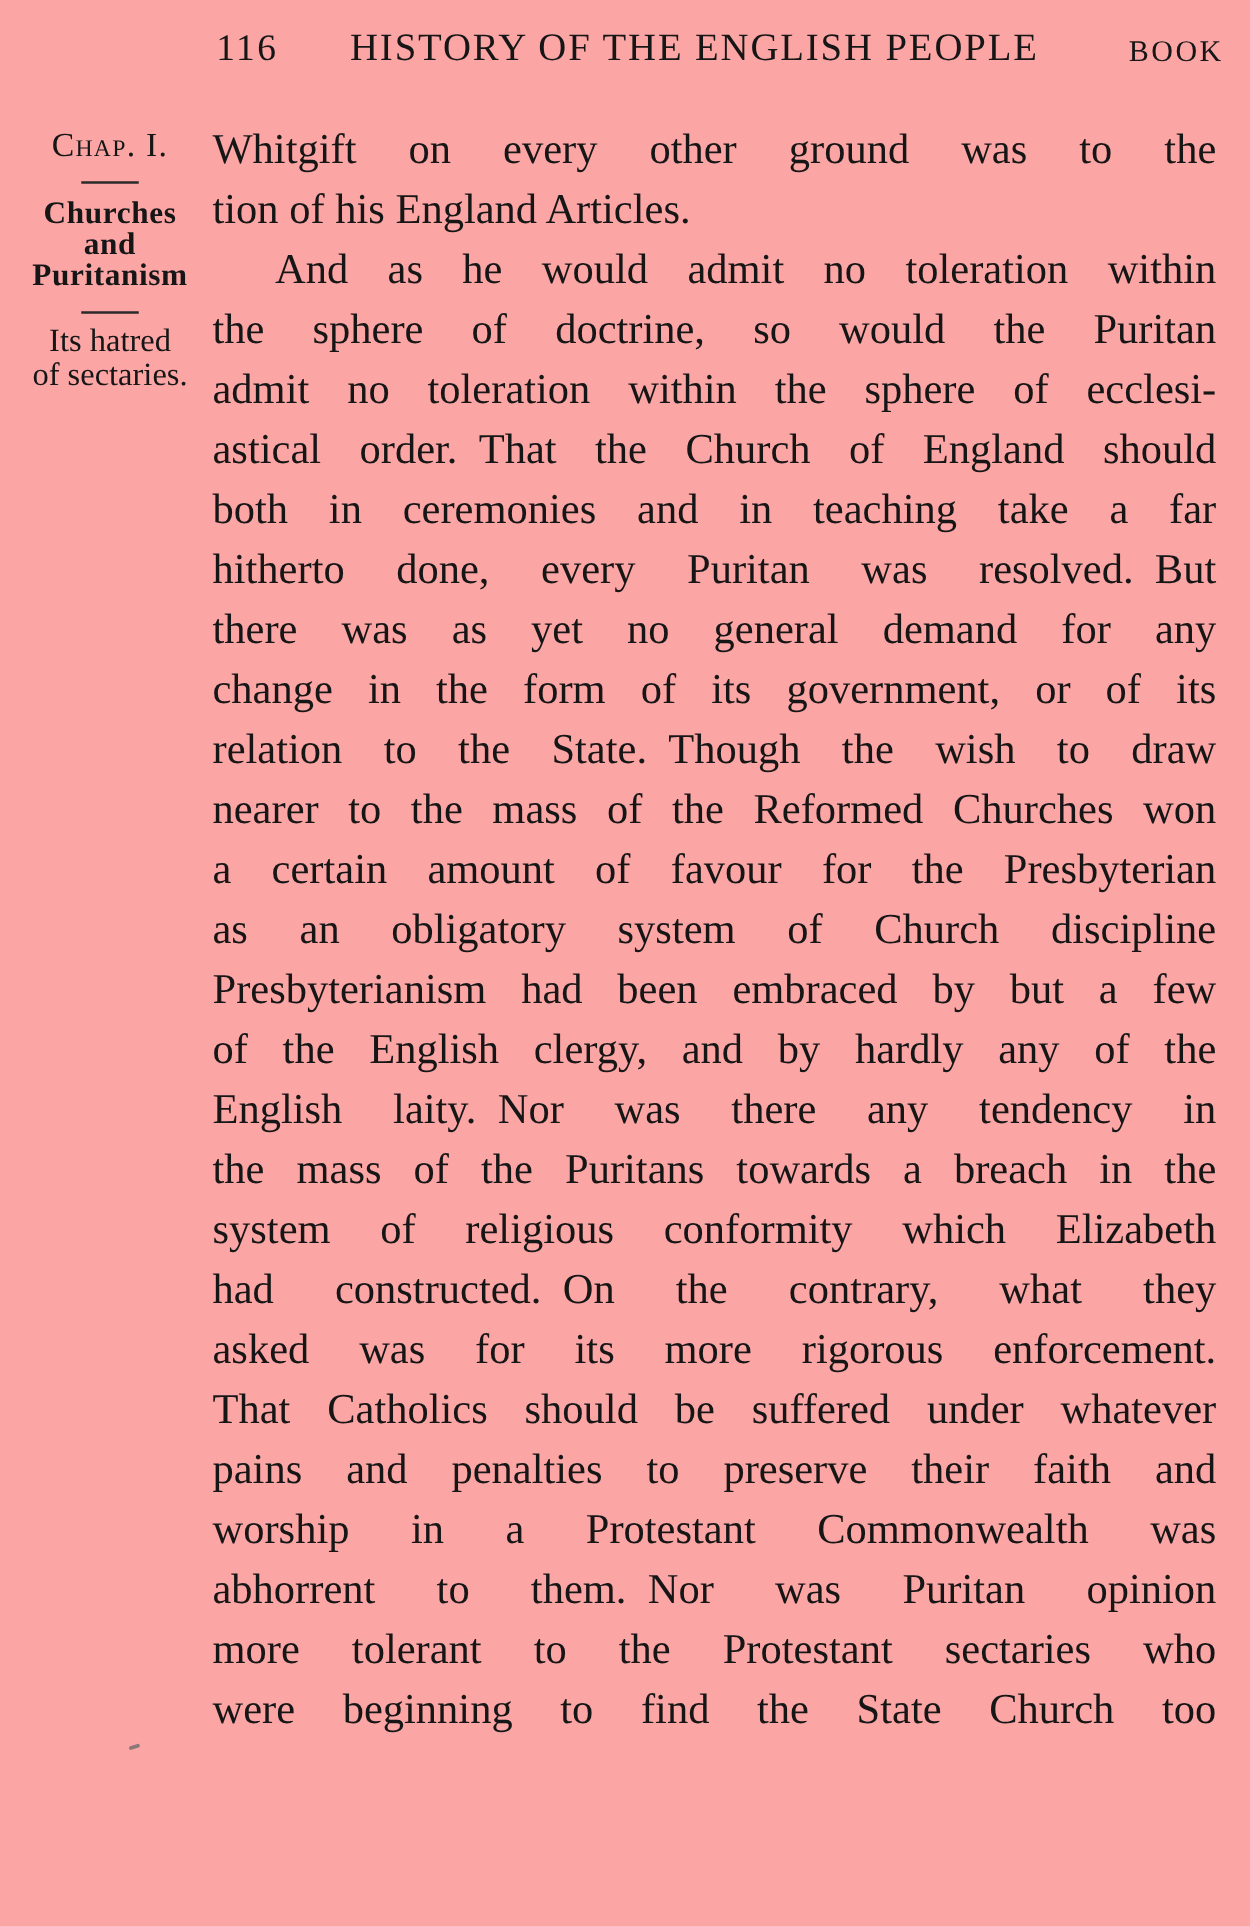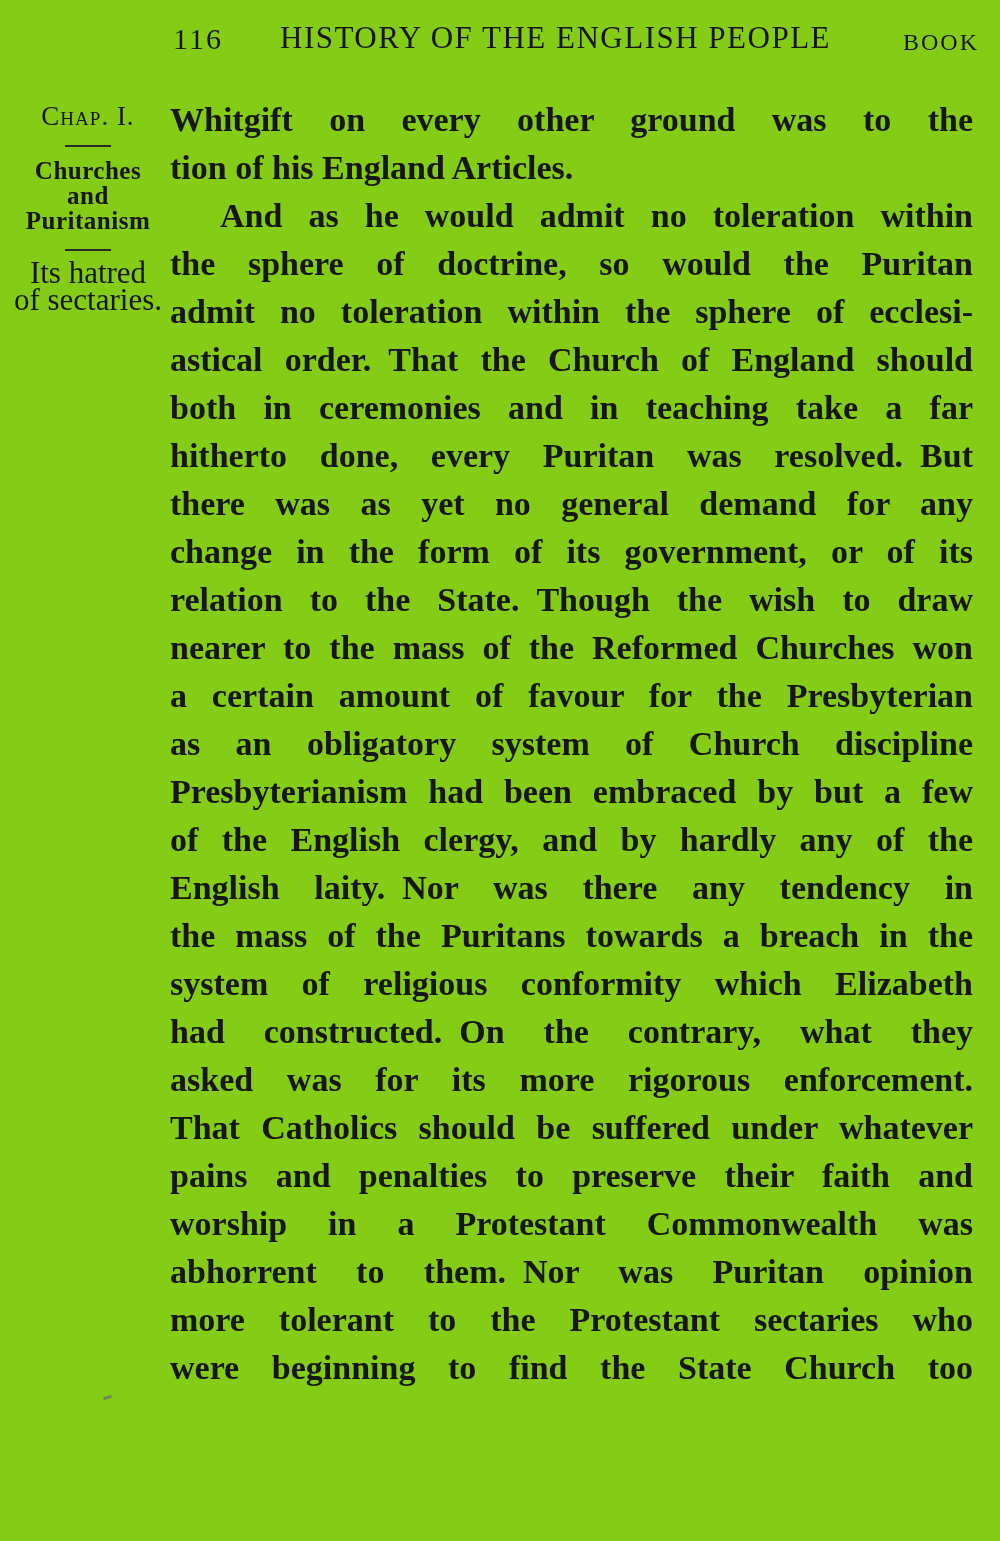--- a/index.html
+++ b/index.html
@@ -4,21 +4,21 @@
 <style>
   html, body {
     margin: 0;
     padding: 0;
     background: #ffffff;
   }
   .page {
     position: relative;
     width: 1000px;
     height: 1541px;
-    background: #84cc16;
+    background: #fca5a5;
     color: #161616;
     font-family: "Liberation Serif", "DejaVu Serif", serif;
     overflow: hidden;
   }
 
   
   .page-number {
     position: absolute;
     left: 173px;
     top: 22px;
@@ -67,31 +67,30 @@
   .note-rule.second {
     margin: 16px auto 8px auto;
   }
   .note-topic {
     font-weight: bold;
     font-size: 25px;
     line-height: 25px;
     letter-spacing: 0.5px;
   }
   .note-side {
-    font-size: 31px;
+    font-size: 26px;
     line-height: 27px;
   }
 
   
   .body-col {
     position: absolute;
     left: 170px;
     top: 96px;
     width: 803px;
-    font-weight: bold;
   }
   .line {
     font-size: 34px;
     line-height: 48px;
     height: 48px;
     text-align: justify;
     text-align-last: justify;
     white-space: nowrap;
   }
   .line.flush-left {

